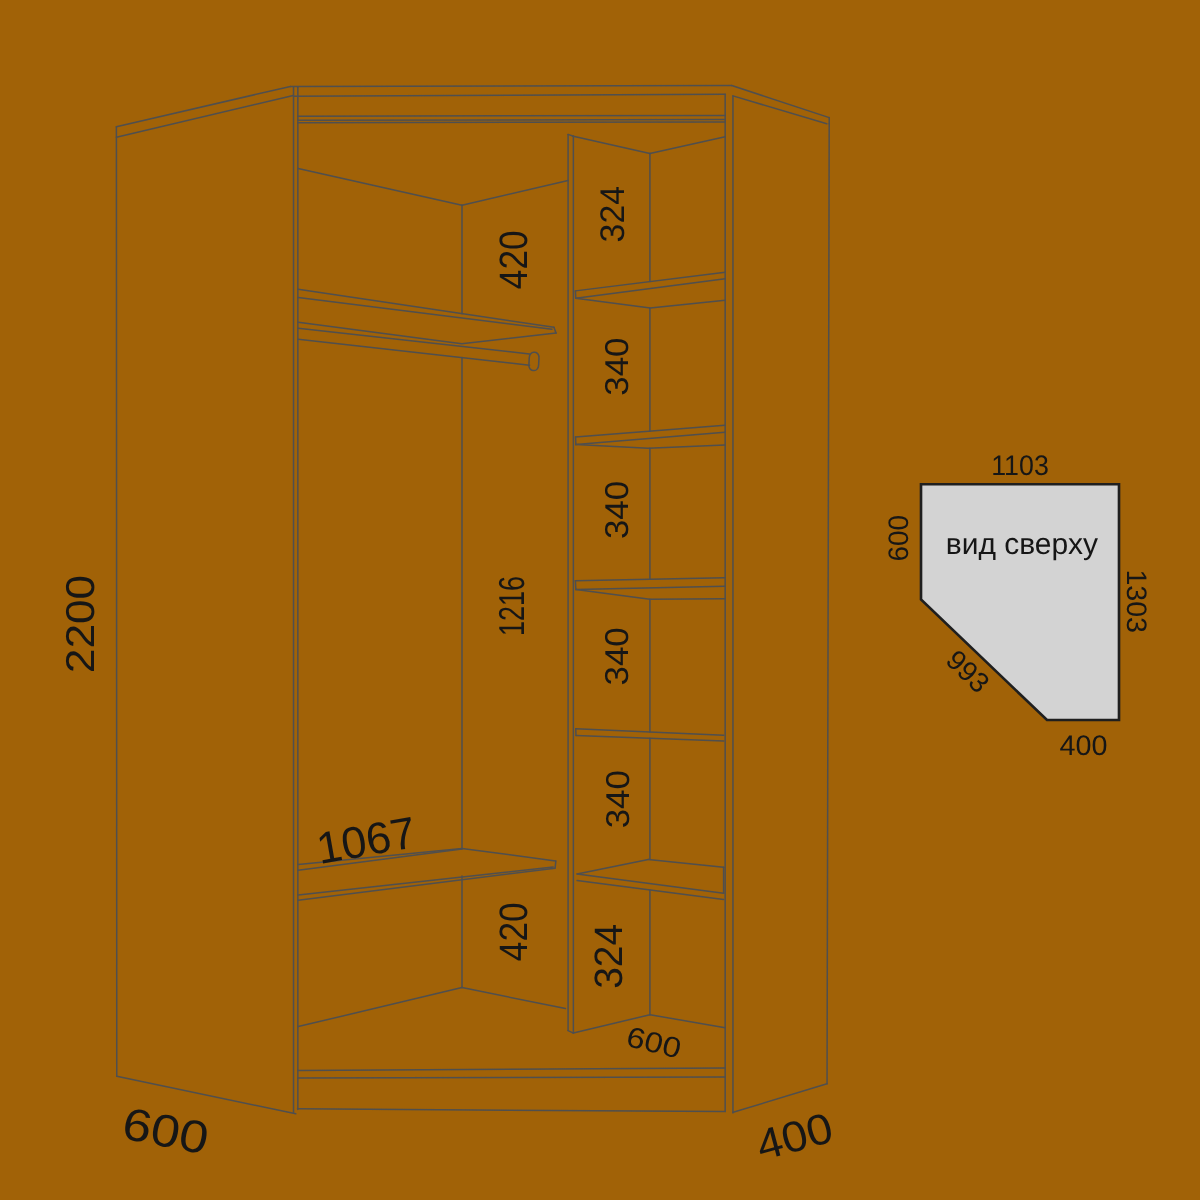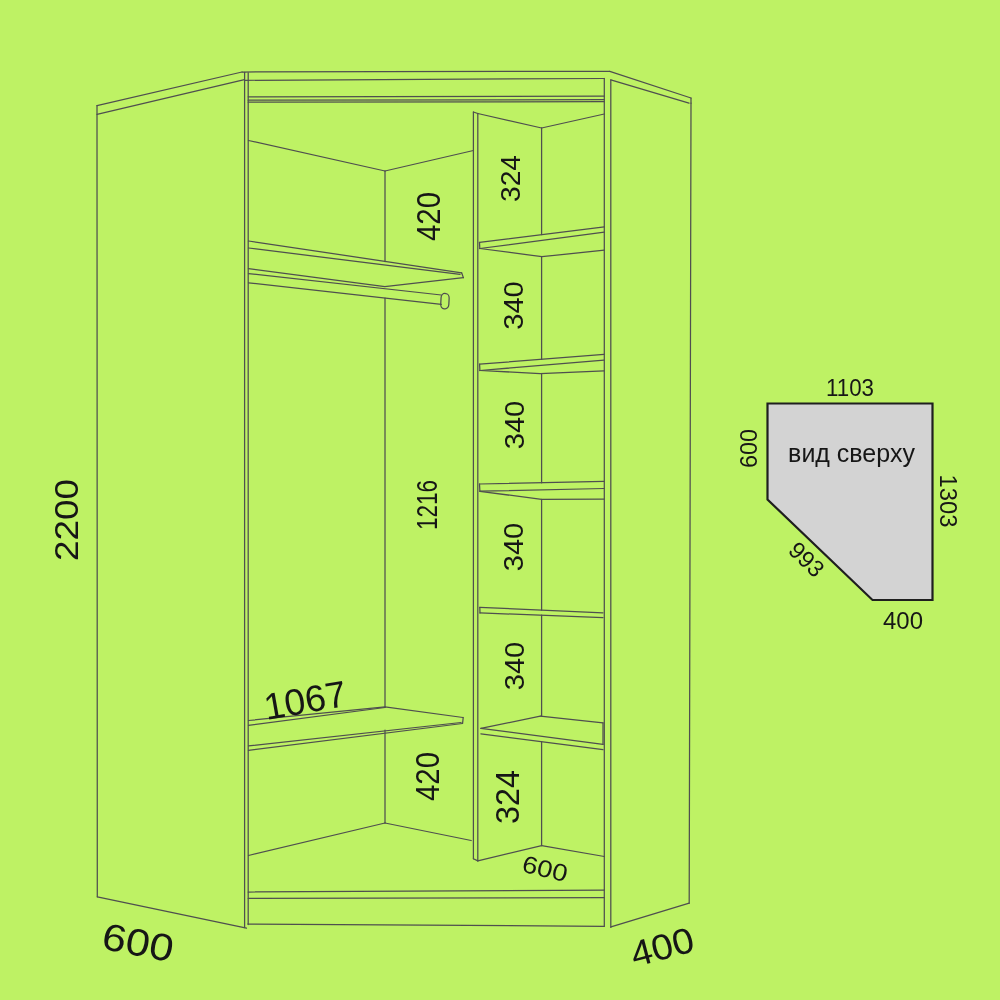--- a/index.html
+++ b/index.html
@@ -1,16 +1,16 @@
 <!DOCTYPE html>
 <html><head>
 <meta charset="utf-8">
 <style>
   html,body{margin:0;padding:0;background:#ffffff;}
-  .wrap{width:1000px;height:1000px;position:relative;overflow:hidden;background:#bef264;}
+  .wrap{width:1000px;height:1000px;position:relative;overflow:hidden;background:#a16207;}
   svg{position:absolute;left:0;top:0;}
   text{font-family:"Liberation Sans", sans-serif;fill:#161616;}
   .dim{font-weight:400;-webkit-text-stroke:1.1px #161616;paint-order:stroke fill;}
   .pv{font-weight:400;fill:#1a1a1a;}
 </style>
 </head>
 <body>
 <div class="wrap">
 <svg width="1000" height="1000" viewBox="0 0 1000 1000">
   <g stroke="#4f4f4f" stroke-width="1.25" fill="none" stroke-linecap="round">

